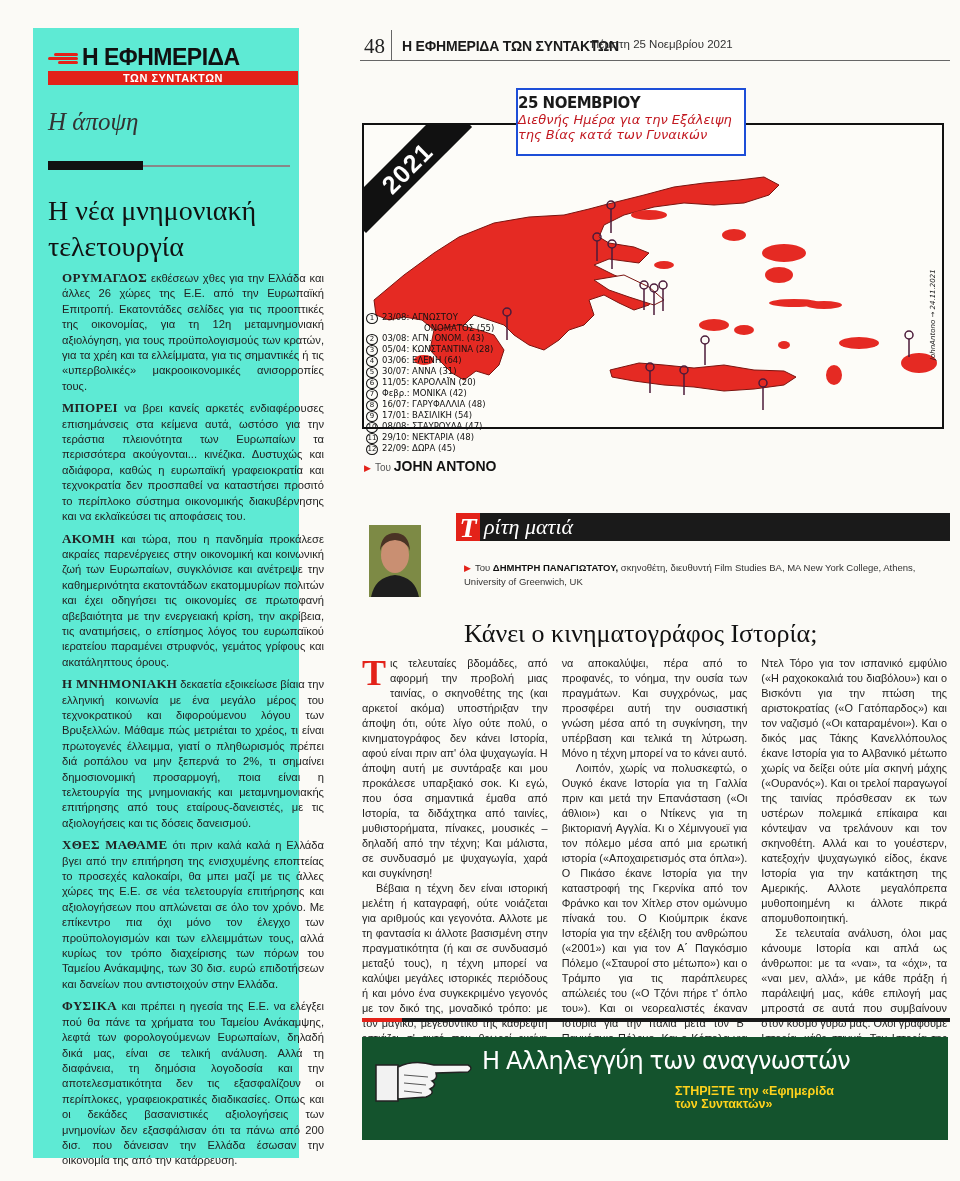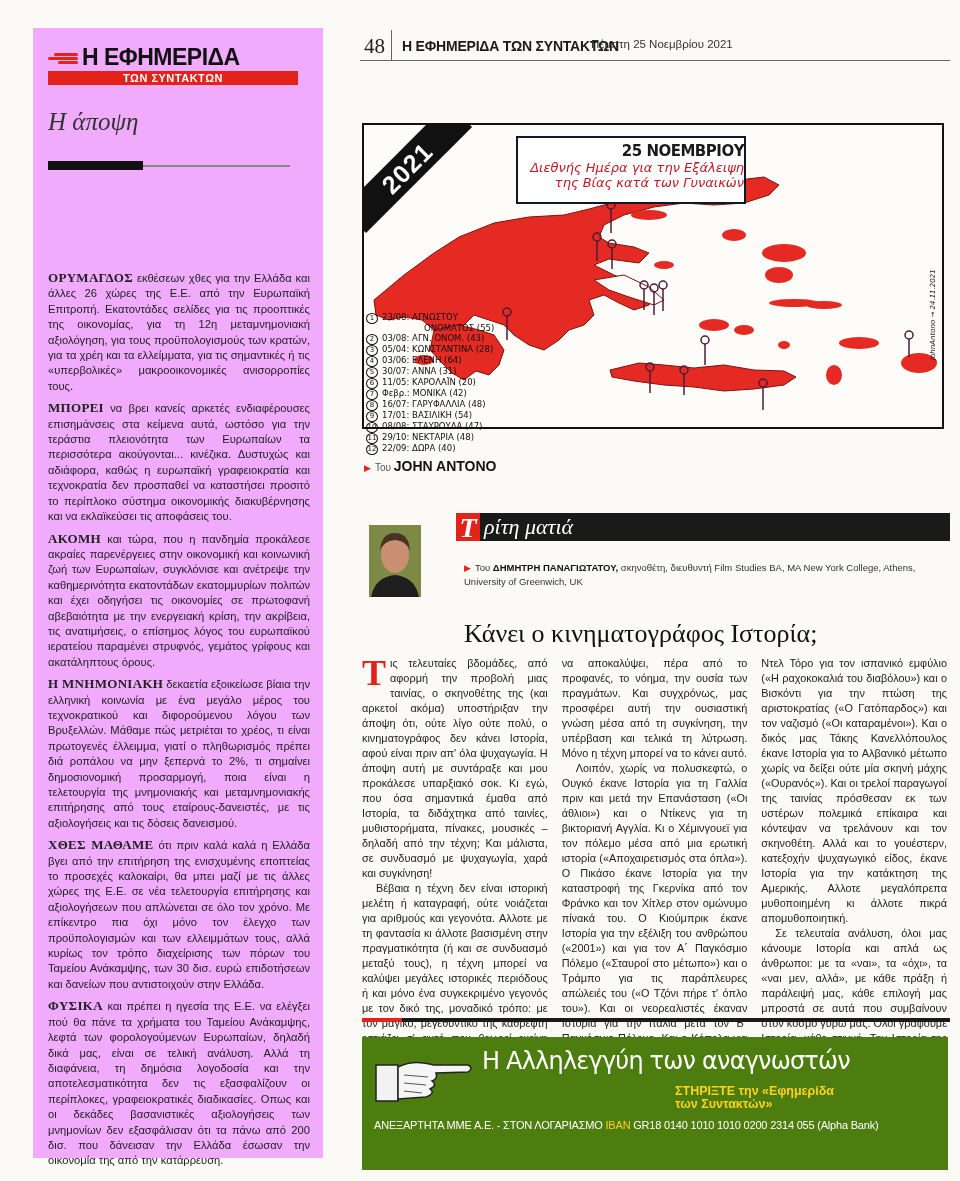--- a/index.html
+++ b/index.html
@@ -1,45 +1,45 @@
 <!DOCTYPE html>
 <html><head>
 <meta charset="utf-8">
 <style>
   html, body { margin:0; padding:0; }
   body { width:960px; height:1181px; background:#fbfaf6; position:relative; overflow:hidden;
          font-family:"Liberation Sans", sans-serif; color:#1a1a1a; }
 
   
-  .left-col { position:absolute; left:33px; top:28px; width:290px; height:1130px; background:#f0abfc; }
+  .left-col { position:absolute; left:33px; top:28px; width:266px; height:1130px; background:#5eead4; }
   .masthead { position:absolute; left:15px; top:18px; width:250px; }
   .masthead .brand-row { display:flex; align-items:center; gap:4px; }
   .masthead .speed { width:30px; height:14px; position:relative; }
   .masthead .speed i { position:absolute; right:0; height:3px; background:#e32219; border-radius:2px; }
   .masthead .brand { font-family:"Liberation Sans", sans-serif; font-weight:bold; font-size:23px; letter-spacing:-0.5px; color:#111; line-height:1; }
   .masthead .sub { background:#e32219; color:#fff; font-weight:bold; font-size:11px; text-align:center; letter-spacing:0.5px; margin-top:2px; padding:1px 0; }
   .section-label { position:absolute; left:15px; top:80px; font-family:Liberation Serif, serif; font-style:italic; font-size:25px; color:#333; }
   .section-rule { position:absolute; left:15px; top:137px; width:242px; height:2px; background:#888; }
   .section-rule::before { content:""; position:absolute; left:0; top:-4px; width:95px; height:9px; background:#111; }
   .op-title { position:absolute; left:15px; top:165px; width:260px; font-family:"Liberation Serif", serif; font-size:28px; line-height:36px; color:#111; }
-  .op-body { position:absolute; left:15px; top:242px; width:262px; font-family:"Liberation Sans", sans-serif; font-size:11.2px; line-height:15.4px; text-align:justify; color:#222; }
+  .op-body { position:absolute; left:29px; top:242px; width:262px; font-family:"Liberation Sans", sans-serif; font-size:11.2px; line-height:15.4px; text-align:justify; color:#222; }
   .op-body p { margin:0 0 6px 0; }
   .op-body b { font-family:"Liberation Serif", serif; font-size:13px; letter-spacing:0.3px; }
 
   
   .page-header { position:absolute; left:360px; top:30px; width:590px; height:30px; border-bottom:1px solid #666; }
   .page-num { position:absolute; left:4px; top:4px; font-family:"Liberation Serif", serif; font-size:21px; color:#222; }
   .page-sep { position:absolute; left:31px; top:0; width:1px; height:30px; background:#666; }
   .page-paper { position:absolute; left:42px; top:8px; font-weight:bold; font-size:14px; letter-spacing:-0.2px; }
   .page-date { position:absolute; left:231px; top:8px; font-size:11.5px; color:#333; }
 
   
   .cartoon { position:absolute; left:362px; top:123px; width:578px; height:302px; border:2px solid #111; background:#fdfcf8; overflow:hidden; }
   .year-band { position:absolute; left:-32px; top:26px; width:150px; height:34px; background:#111; color:#fff; font-weight:bold; font-size:25px; text-align:center; line-height:34px; transform:rotate(-45deg); letter-spacing:1px; }
-  .title-box { position:absolute; left:516px; top:88px; width:226px; height:64px; border:2px solid #0f172a; background:#fff; text-align:right;margin-top:48px; }
+  .title-box { position:absolute; left:516px; top:88px; width:226px; height:64px; border:2px solid #1d4ed8; background:#fff; text-align:left; }
   .title-box .t1 { font-family:"DejaVu Sans", sans-serif; font-size:15px; font-weight:bold; margin-top:4px; letter-spacing:-0.5px; }
   .title-box .t2 { color:#c21a22; font-size:13px; line-height:15px; font-style:italic; font-family:"DejaVu Sans", sans-serif; }
   .map-svg { position:absolute; left:0; top:0; }
   .legend { position:absolute; left:366px; top:313px; font-family:"DejaVu Sans", sans-serif; font-size:8.5px; line-height:9.8px; color:#111; }
   .legend .row { white-space:nowrap; }
   .legend .n { display:inline-block; width:10px; height:9px; border:1px solid #111; border-radius:50%; font-size:7px; text-align:center; line-height:9px; margin-right:4px; }
   .legend .indent { padding-left:58px; }
   .signature { position:absolute; left:929px; top:360px; font-size:7px; transform:rotate(-90deg); transform-origin:left top; white-space:nowrap; font-family:"DejaVu Sans", sans-serif; font-style:italic; }
   .credit { position:absolute; left:364px; top:458px; font-size:10px; color:#555; }
   .credit b { color:#111; font-size:14px; }
@@ -55,21 +55,21 @@
   .headline { position:absolute; left:464px; top:619px; font-family:"Liberation Serif", serif; font-size:26px; color:#111; }
   .art-cols { position:absolute; left:362px; top:656px; width:585px; display:flex; gap:14px; font-family:"Liberation Sans", sans-serif; font-size:10.9px; line-height:15px; color:#222; text-align:justify; }
   .art-cols .col { width:186px; }
   .art-cols p { margin:0; text-indent:14px; }
   .art-cols p.first { text-indent:0; }
   .dropcap { float:left; font-family:"Liberation Serif", serif; font-weight:bold; color:#e32219; font-size:36px; line-height:30px; margin:2px 4px 0 0; }
   .art-rule { position:absolute; left:362px; top:1018px; width:588px; height:4px; background:#1a1a1a; }
   .art-rule::before { content:""; position:absolute; left:0; top:0; width:40px; height:4px; background:#e32219; }
 
   
-  .ad { position:absolute; left:362px; top:1037px; width:586px; height:133px; background:#4d7c0f; color:#fff; }
+  .ad { position:absolute; left:362px; top:1037px; width:586px; height:103px; background:#14532d; color:#fff; }
   .ad .hand { position:absolute; left:12px; top:14px; }
   .ad .l1 { position:absolute; left:120px; top:10px; font-family:"DejaVu Sans", sans-serif; font-size:24px; letter-spacing:-0.8px; }
   .ad .l2 { position:absolute; left:120px; top:42px; font-family:"DejaVu Sans", sans-serif; font-size:24px; letter-spacing:-0.8px; }
   .ad .support { position:absolute; left:313px; top:48px; color:#ffd21c; font-weight:bold; font-size:12.5px; line-height:13px; }
   .ad .iban-line { position:absolute; left:12px; top:82px; font-size:11px; letter-spacing:-0.2px; white-space:nowrap; }
   .ad .iban-line .iban { color:#ffd21c; }
 </style>
 </head>
 <body>
 
@@ -80,20 +80,21 @@
         <i style="top:2px;width:24px"></i>
           <i style="top:6px;width:30px"></i>
           <i style="top:10px;width:20px"></i>
       </div>
       <span class="brand">Η ΕΦΗΜΕΡΙΔΑ</span>
     </div>
     <div class="sub">ΤΩΝ ΣΥΝΤΑΚΤΩΝ</div>
   </div>
   <div class="section-label">Η άποψη</div>
   <div class="section-rule"></div>
+  <div class="op-title">Η νέα μνημονιακή τελετουργία</div>
   <div class="op-body">
     <p><b>ΟΡΥΜΑΓΔΟΣ</b><span> εκθέσεων χθες για την Ελλάδα και άλλες 26 χώρες της Ε.Ε. από την Ευρωπαϊκή Επιτροπή. Εκατοντάδες σελίδες για τις προοπτικές της οικονομίας, για τη 12η μεταμνημονιακή αξιολόγηση, για τους προϋπολογισμούς των κρατών, για τα χρέη και τα ελλείμματα, για τις σημαντικές ή τις «υπερβολικές» μακροοικονομικές ανισορροπίες τους.</span></p>
     <p><b>ΜΠΟΡΕΙ</b><span> να βρει κανείς αρκετές ενδιαφέρουσες επισημάνσεις στα κείμενα αυτά, ωστόσο για την τεράστια πλειονότητα των Ευρωπαίων τα περισσότερα ακούγονται... κινέζικα. Δυστυχώς και αδιάφορα, καθώς η ευρωπαϊκή γραφειοκρατία και τεχνοκρατία δεν προσπαθεί να καταστήσει προσιτό το περίπλοκο σύστημα οικονομικής διακυβέρνησης και να εκλαϊκεύσει τις αποφάσεις του.</span></p>
     <p><b>ΑΚΟΜΗ</b><span> και τώρα, που η πανδημία προκάλεσε ακραίες παρενέργειες στην οικονομική και κοινωνική ζωή των Ευρωπαίων, συγκλόνισε και ανέτρεψε την καθημερινότητα εκατοντάδων εκατομμυρίων πολιτών και έχει οδηγήσει τις οικονομίες σε πρωτοφανή αβεβαιότητα με την ενεργειακή κρίση, την ακρίβεια, τις ανατιμήσεις, ο επίσημος λόγος του ευρωπαϊκού ιερατείου παραμένει στρυφνός, γεμάτος γρίφους και ακατάληπτους όρους.</span></p>
     <p><b>Η ΜΝΗΜΟΝΙΑΚΗ</b><span> δεκαετία εξοικείωσε βίαια την ελληνική κοινωνία με ένα μεγάλο μέρος του τεχνοκρατικού και διφορούμενου λόγου των Βρυξελλών. Μάθαμε πώς μετριέται το χρέος, τι είναι πρωτογενές έλλειμμα, γιατί ο πληθωρισμός πρέπει διά ροπάλου να μην ξεπερνά το 2%, τι σημαίνει δημοσιονομική προσαρμογή, ποια είναι η τελετουργία της μνημονιακής και μεταμνημονιακής επιτήρησης από τους εταίρους-δανειστές, με τις αξιολογήσεις και τις δόσεις δανεισμού.</span></p>
     <p><b>ΧΘΕΣ ΜΑΘΑΜΕ</b><span> ότι πριν καλά καλά η Ελλάδα βγει από την επιτήρηση της ενισχυμένης εποπτείας το προσεχές καλοκαίρι, θα μπει μαζί με τις άλλες χώρες της Ε.Ε. σε νέα τελετουργία επιτήρησης και αξιολογήσεων που απλώνεται σε όλο τον χρόνο. Με επίκεντρο πια όχι μόνο τον έλεγχο των προϋπολογισμών και των ελλειμμάτων τους, αλλά κυρίως τον τρόπο διαχείρισης των πόρων του Ταμείου Ανάκαμψης, των 30 δισ. ευρώ επιδοτήσεων και δανείων που αντιστοιχούν στην Ελλάδα.</span></p>
     <p><b>ΦΥΣΙΚΑ</b><span> και πρέπει η ηγεσία της Ε.Ε. να ελέγξει πού θα πάνε τα χρήματα του Ταμείου Ανάκαμψης, λεφτά των φορολογούμενων Ευρωπαίων, δηλαδή δικά μας, είναι σε τελική ανάλυση. Αλλά τη διαφάνεια, τη δημόσια λογοδοσία και την αποτελεσματικότητα δεν τις εξασφαλίζουν οι περίπλοκες, γραφειοκρατικές διαδικασίες. Οπως και οι δεκάδες βασανιστικές αξιολογήσεις των μνημονίων δεν εξασφάλισαν ότι τα πάνω από 200 δισ. που δάνεισαν την Ελλάδα έσωσαν την οικονομία της από την κατάρρευση.</span></p>
   </div>
 </div>
 
@@ -170,21 +171,21 @@
   <div class="row"><span class="n">2</span><span>03/08:</span> <span>ΑΓΝ. ΟΝΟΜ. (43)</span></div>
   <div class="row"><span class="n">3</span><span>05/04:</span> <span>ΚΩΝΣΤΑΝΤΙΝΑ (28)</span></div>
   <div class="row"><span class="n">4</span><span>03/06:</span> <span>ΕΛΕΝΗ (64)</span></div>
   <div class="row"><span class="n">5</span><span>30/07:</span> <span>ΑΝΝΑ (31)</span></div>
   <div class="row"><span class="n">6</span><span>11/05:</span> <span>ΚΑΡΟΛΑΪΝ (20)</span></div>
   <div class="row"><span class="n">7</span><span>Φεβρ.:</span> <span>ΜΟΝΙΚΑ (42)</span></div>
   <div class="row"><span class="n">8</span><span>16/07:</span> <span>ΓΑΡΥΦΑΛΛΙΑ (48)</span></div>
   <div class="row"><span class="n">9</span><span>17/01:</span> <span>ΒΑΣΙΛΙΚΗ (54)</span></div>
   <div class="row"><span class="n">10</span><span>08/08:</span> <span>ΣΤΑΥΡΟΥΛΑ (47)</span></div>
   <div class="row"><span class="n">11</span><span>29/10:</span> <span>ΝΕΚΤΑΡΙΑ (48)</span></div>
-  <div class="row"><span class="n">12</span><span>22/09:</span> <span>ΔΩΡΑ (40)</span></div>
+  <div class="row"><span class="n">12</span><span>22/09:</span> <span>ΔΩΡΑ (45)</span></div>
 </div>
 <div class="signature">JohnAntono → 24.11.2021</div>
 <div class="credit">
   <span class="arrow">▶</span><span>Του</span> <b>JOHN ANTONO</b>
 </div>
 
 <div class="author-photo">
   <svg width="52" height="72" viewBox="0 0 52 72">
     <rect width="52" height="72" fill="#7d8a45"></rect>
     <ellipse cx="26" cy="30" rx="14" ry="18" fill="#c98f72"></ellipse>
@@ -221,16 +222,13 @@
   <svg class="hand" width="100" height="58" viewBox="0 0 100 58">
     <rect x="2" y="14" width="22" height="36" fill="#f2f2f2" stroke="#222" stroke-width="1.5"></rect>
     <path d="M24 16 Q40 8 60 14 L94 14 Q100 17 94 21 L62 22 Q64 28 58 30 Q64 34 56 38 Q62 42 52 46 L24 48 Z" fill="#f5f5f5" stroke="#222" stroke-width="1.5"></path>
     <path d="M30 24 L54 26 M30 32 L52 34 M30 40 L48 42" stroke="#555" stroke-width="1"></path>
   </svg>
   <div class="l1">Η Αλληλεγγύη των αναγνωστών</div>
   <div class="support">
     <div>ΣΤΗΡΙΞΤΕ την «Εφημερίδα</div>
     <div>των Συντακτών»</div>
   </div>
-  <div class="iban-line">
-    <span>ΑΝΕΞΑΡΤΗΤΑ ΜΜΕ Α.Ε. - ΣΤΟΝ ΛΟΓΑΡΙΑΣΜΟ </span><span class="iban">IBAN</span><span> GR18 0140 1010 1010 0200 2314 055  (Alpha Bank)</span>
-  </div>
 </div>
 
 </body></html>

